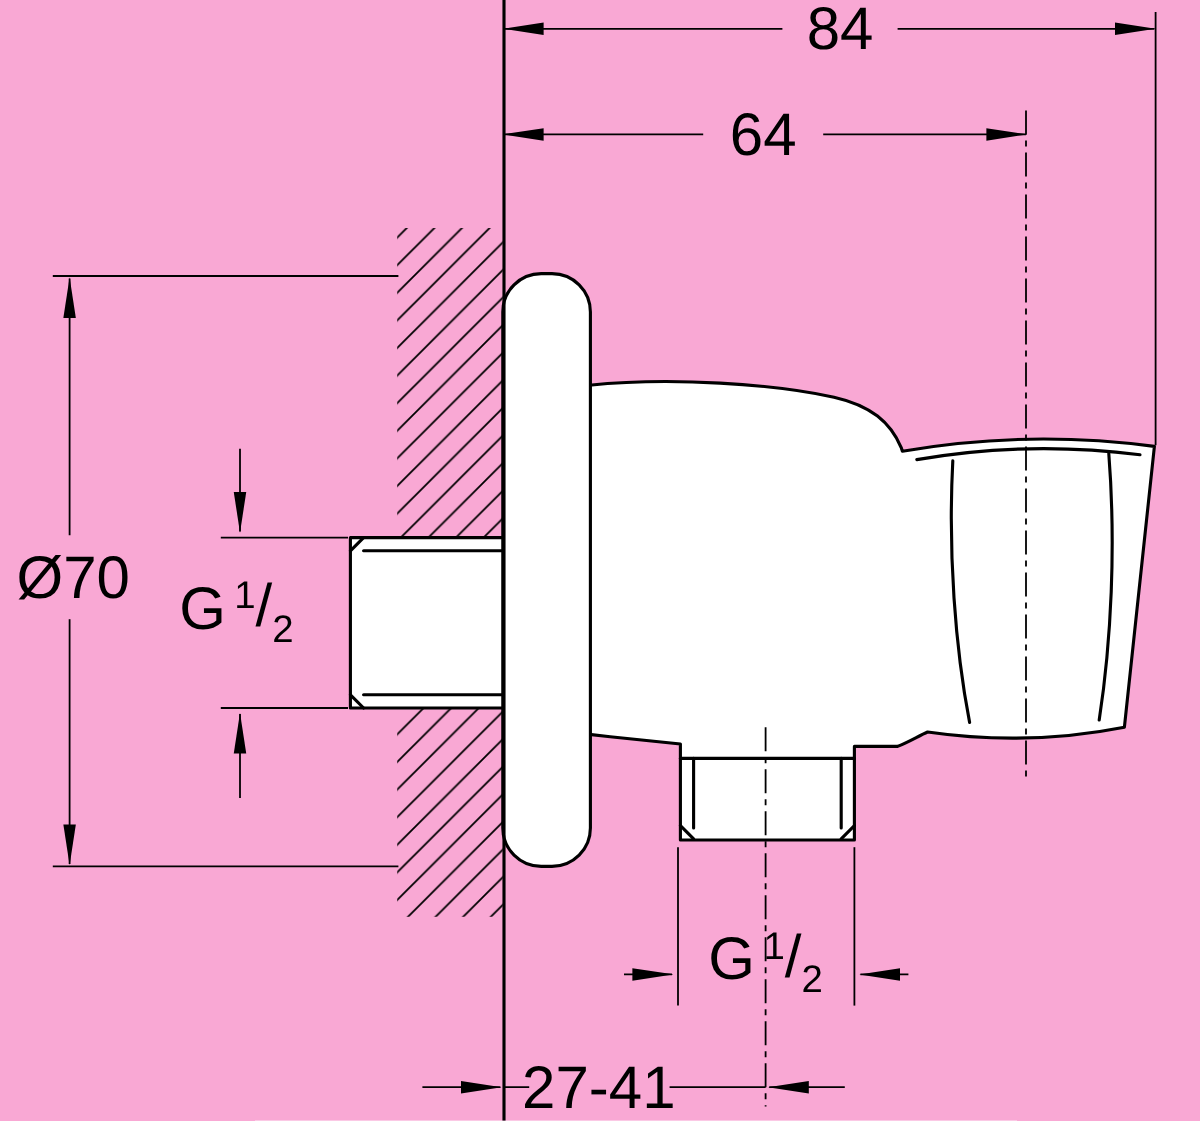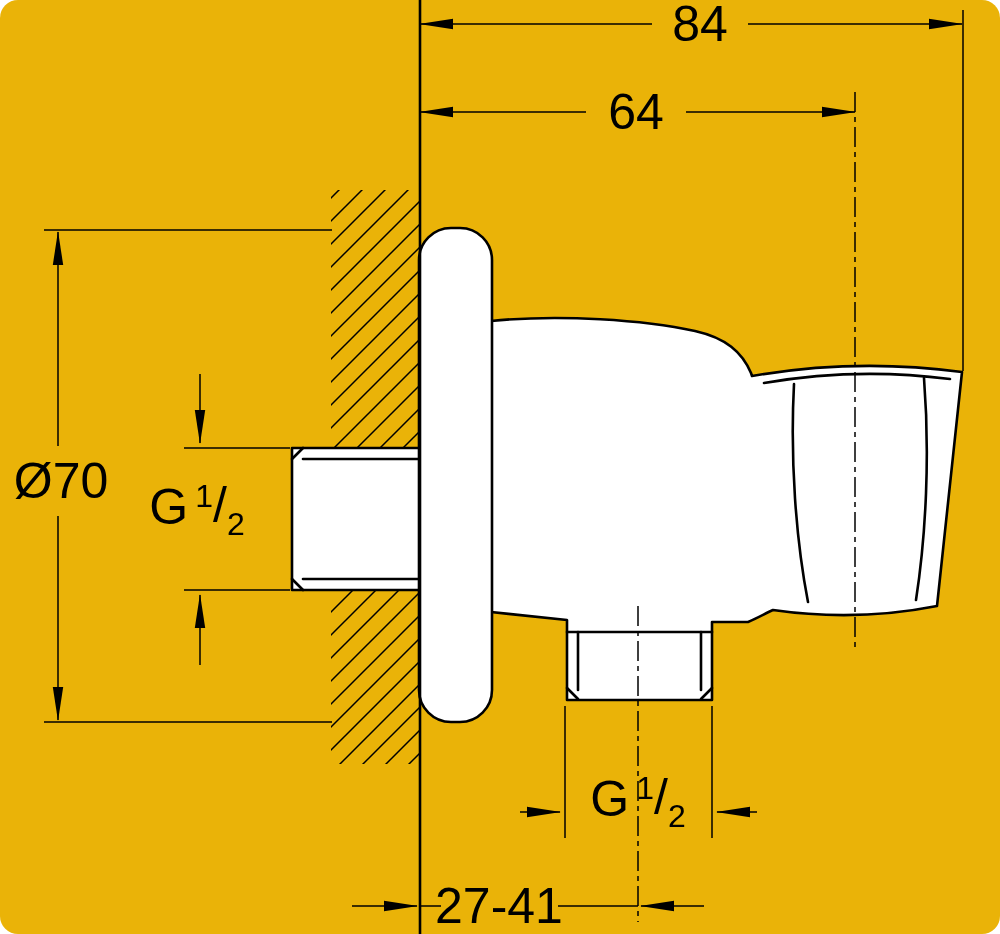--- a/index.html
+++ b/index.html
@@ -1,16 +1,16 @@
 <!DOCTYPE html>
 <html><head>
 <meta charset="utf-8">
 <style>
   html,body{margin:0;padding:0;background:#ffffff;}
-  .stage{position:relative;width:1000px;height:934px;background:#eab308;overflow:hidden;border-radius:18px;}
+  .stage{position:relative;width:1000px;height:934px;background:#f9a8d4;overflow:hidden;}
   svg{display:block;}
   svg text{font-family:"Liberation Sans","DejaVu Sans",sans-serif;fill:#000;}
   .obj{fill:none;stroke:#000;stroke-width:2.6;stroke-linejoin:round;stroke-linecap:round;}
   .objfill{fill:#fff;stroke:#000;stroke-width:2.6;stroke-linejoin:round;}
   .dim{fill:none;stroke:#000;stroke-width:1.5;}
   .cl{fill:none;stroke:#000;stroke-width:1.5;stroke-dasharray:20 5 5 5;}
   .dimtext{font-size:50px;}
   .dimtext-small{font-size:32px;}
 </style>
 </head>

